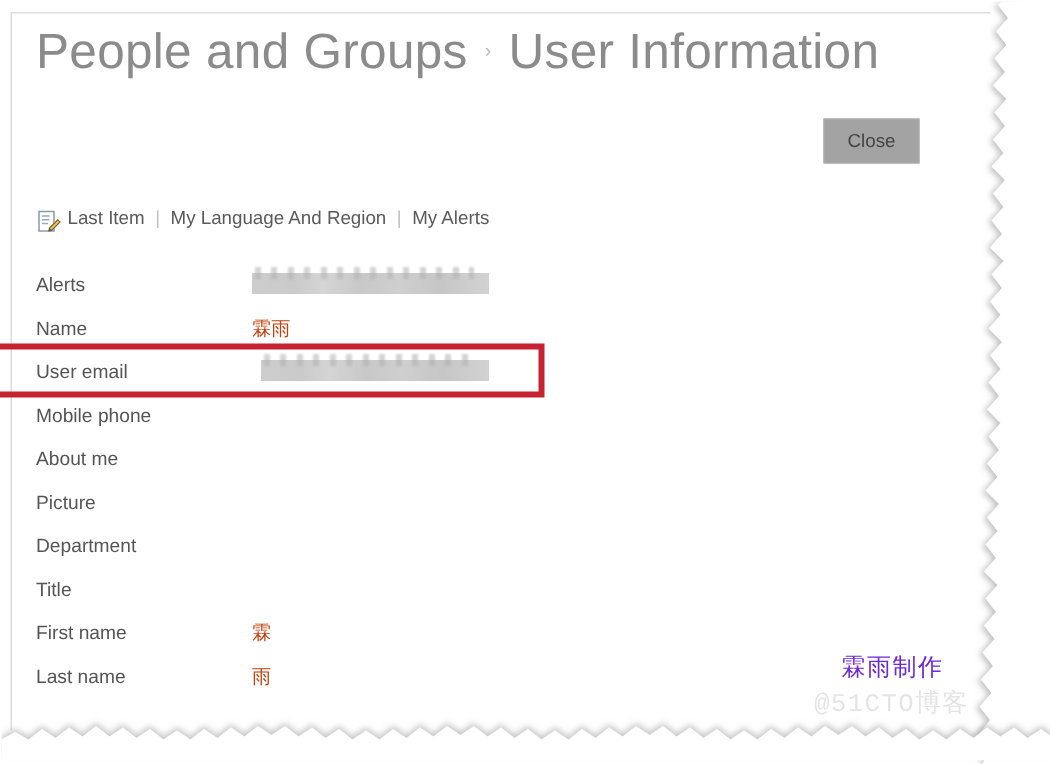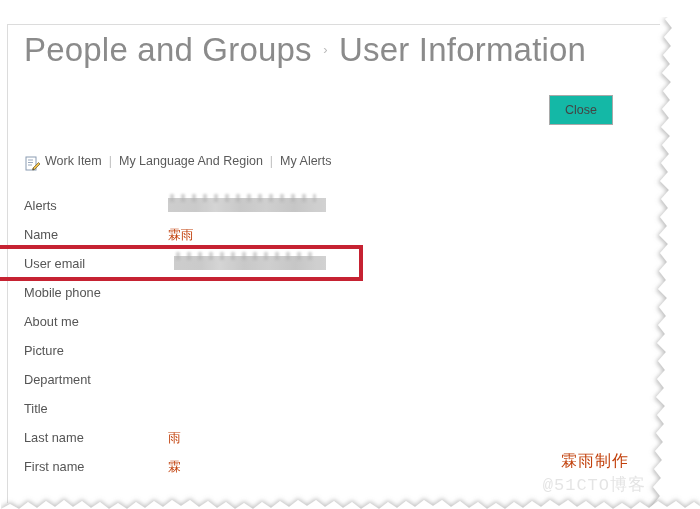--- a/index.html
+++ b/index.html
@@ -12,21 +12,21 @@
     height: 509px;
     overflow: hidden;
     font-family: "Liberation Sans", sans-serif;
     position: relative;
   }
 
   
   #sheet {
     position: absolute;
     left: 7px;
-    top: 24px;
+    top: 8px;
     width: 653px;
     height: 479px;
     background: #ffffff;
     border-top: 1px solid #dcdcdc;
     border-left: 1px solid #dcdcdc;
     box-sizing: border-box;
     overflow: visible;
   }
 
   
@@ -70,21 +70,21 @@
     margin: 0 7px;
   }
 
   
   #close-button {
     position: absolute;
     right: 47px;
     top: 70px;
     width: 64px;
     height: 30px;
-    background: #14b8a6;
+    background: #a3a3a3;
     border: 1px solid #a9a9a9;
     color: #444444;
     font-size: 12.5px;
     line-height: 28px;
     text-align: center;
     cursor: pointer;
     box-sizing: border-box;
     font-family: "Liberation Sans", sans-serif;
   }
 
@@ -181,21 +181,21 @@
     box-sizing: border-box;
     pointer-events: none;
   }
 
   
   #watermark-red {
     position: absolute;
     right: 31px;
     bottom: 31px;
     font-size: 16px;
-    color: #c2410c;
+    color: #6d28d9;
     letter-spacing: 1px;
     white-space: nowrap;
     font-family: "DejaVu Sans", sans-serif;
   }
   #watermark-gray {
     position: absolute;
     right: 14px;
     bottom: 7px;
     font-size: 17px;
     color: rgba(130,130,130,0.22);
@@ -221,21 +221,21 @@
     <span class="edit-icon">
       <svg width="16" height="16" viewBox="0 0 16 16">
         <rect x="1" y="1" width="10" height="13" fill="#ffffff" stroke="#8a9bb2" stroke-width="1"></rect>
         <line x1="3" y1="4" x2="8" y2="4" stroke="#9aa9bd" stroke-width="1"></line>
         <line x1="3" y1="6.5" x2="8" y2="6.5" stroke="#9aa9bd" stroke-width="1"></line>
         <line x1="3" y1="9" x2="7" y2="9" stroke="#9aa9bd" stroke-width="1"></line>
         <path d="M8 12 L13.5 6.5 L15 8 L9.5 13.5 L7.6 14 Z" fill="#f2c14e" stroke="#7a6a3a" stroke-width="0.8"></path>
         <path d="M7.6 14 L8 12 L9.5 13.5 Z" fill="#4a4a4a"></path>
       </svg>
     </span>
-    <a class="tb-link">Work Item</a>
+    <a class="tb-link">Last Item</a>
     <span class="tb-sep">|</span>
     <a class="tb-link">My Language And Region</a>
     <span class="tb-sep">|</span>
     <a class="tb-link">My Alerts</a>
   </div>
 
   <div id="fields">
       <div class="field-row">
         <div class="field-label">Alerts</div>
         <div class="redacted" style="left: 160px; width: 158px;"></div>
@@ -263,26 +263,26 @@
       </div>
       <div class="field-row">
         <div class="field-label">Department</div>
         <div class="field-value"></div>
       </div>
       <div class="field-row">
         <div class="field-label">Title</div>
         <div class="field-value"></div>
       </div>
       <div class="field-row">
+        <div class="field-label">First name</div>
+        <div class="field-value">霖</div>
+      </div>
+      <div class="field-row">
         <div class="field-label">Last name</div>
         <div class="field-value">雨</div>
-      </div>
-      <div class="field-row">
-        <div class="field-label">First name</div>
-        <div class="field-value">霖</div>
       </div>
     </div>
 
   <div id="watermark-red">霖雨制作</div>
   <div id="watermark-gray">@51CTO博客</div>
 
   <svg id="torn-right" viewBox="0 0 40 509" preserveAspectRatio="none">
     <defs>
       <filter id="sh-r" x="-60%" y="-10%" width="260%" height="130%">
         <feDropShadow dx="-2" dy="1" stdDeviation="2.2" flood-color="#8a8a8a" flood-opacity="0.55"></feDropShadow>

